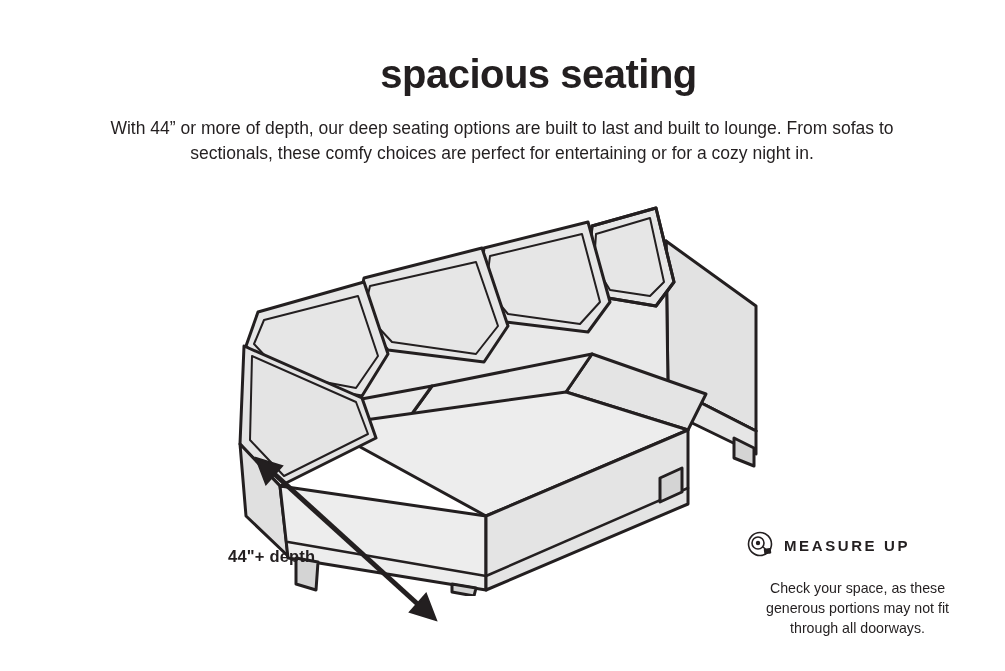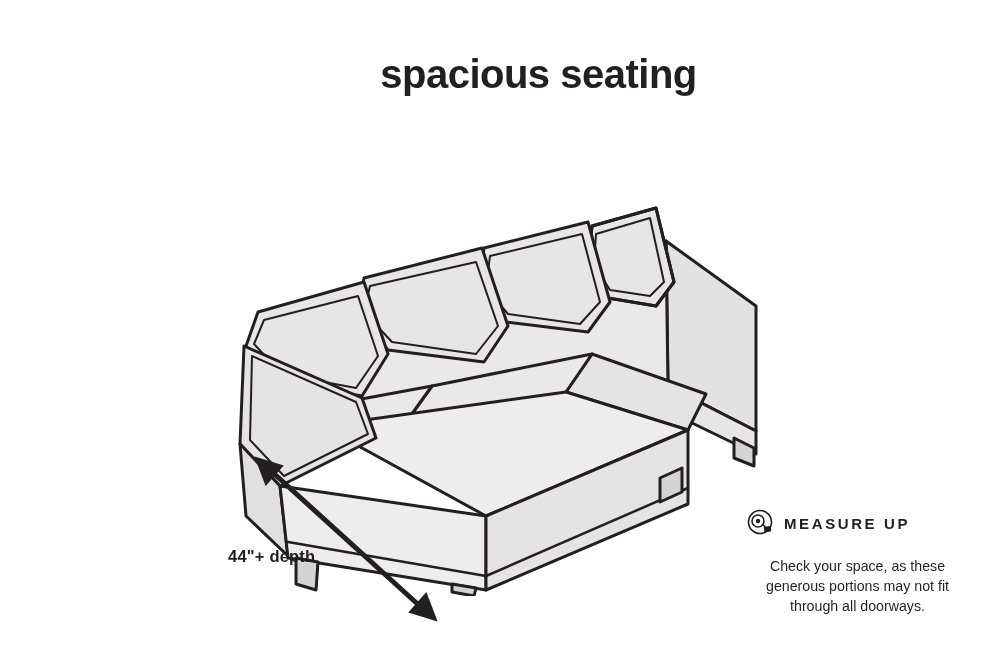--- a/index.html
+++ b/index.html
@@ -65,21 +65,21 @@
     width: 100px;
     text-align: left;
     font-size: 16.5px;
     font-weight: bold;
     color: #231f20;
     letter-spacing: 0.2px;
   }
   .measure-block {
     position: absolute;
     left: 745px;
-    top: 508px;
+    top: 530px;
     width: 235px;
   }
   .measure-head {
     display: flex;
     align-items: center;
     gap: 9px;
     justify-content: flex-start;
   }
   .measure-title {
     font-size: 15px;
@@ -98,20 +98,21 @@
   }
   .measure-icon svg { display: block; }
 </style>
 </head>
 <body>
 
 <div class="page">
 
   <div class="headline">spacious seating</div>
 
+  <div class="subcopy">With 44” or more of depth, our deep seating options are built to last and built to lounge. From sofas to sectionals, these comfy choices are perfect for entertaining or for a cozy night in.</div>
 
   <div class="sofa-art">
     <svg width="540" height="410" viewBox="0 0 540 410" xmlns="http://www.w3.org/2000/svg">
       <g fill="#ececec" stroke="#231f20" stroke-width="3" stroke-linejoin="round" stroke-linecap="round">
 
         <path d="M430 55 L520 120 L520 245 L432 200 Z" fill="#e2e2e2"></path>
         <path d="M395 96 L432 200 L520 245 L510 258 L418 214 Z" fill="#d8d8d8"></path>
 
         <path d="M432 200 L520 245 L520 268 L452 235 Z" fill="#e6e6e6"></path>
 

